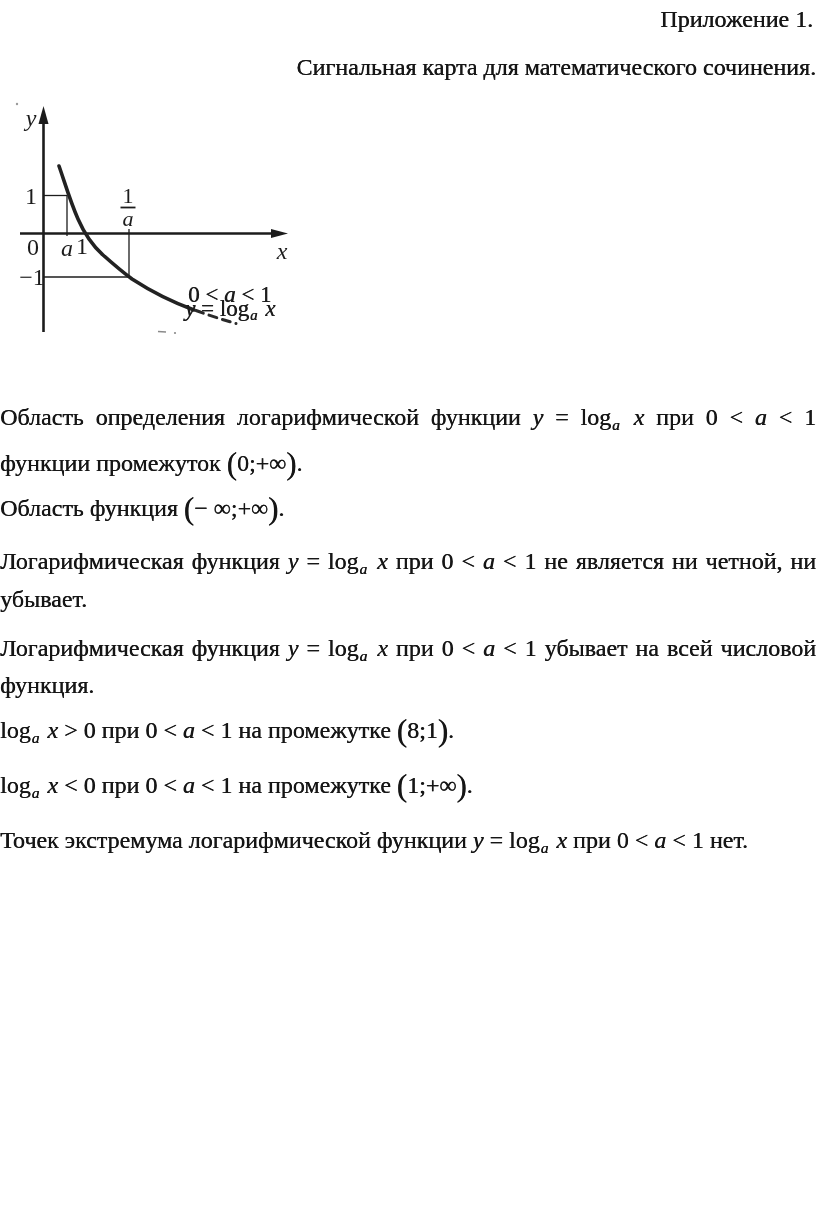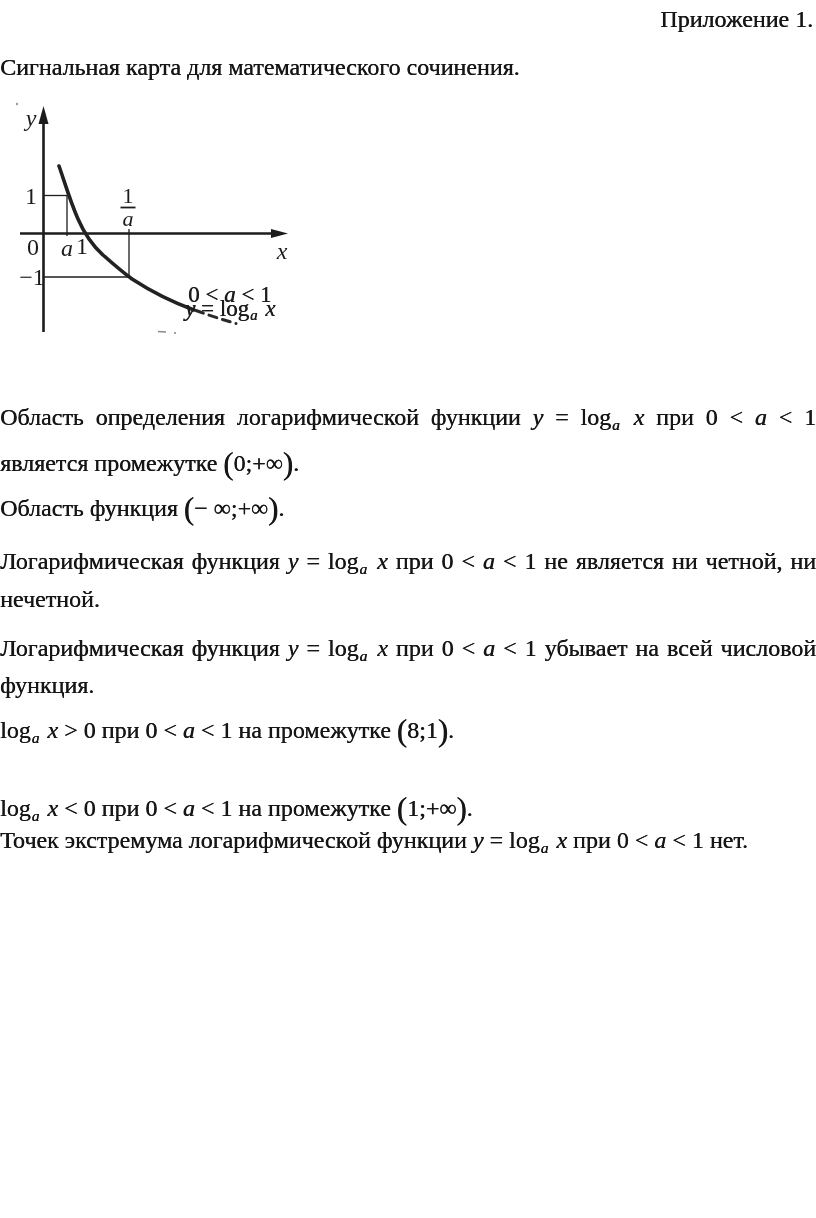--- a/index.html
+++ b/index.html
@@ -11,21 +11,21 @@
     color:#161616;
     overflow:hidden;
   }
   .txt{ text-shadow:0.4px 0 currentColor; }
   .header-line{
     position:absolute; top:3px; left:0; right:3px;
     font-size:24px; line-height:32px; text-align:right;
   }
   .title-line{
     position:absolute; top:51px; left:0; width:816px;
-    font-size:24px; line-height:32px; text-align:left;
+    font-size:24px; line-height:32px; text-align:right;
   }
   .graph{
     position:absolute; left:0; top:90px; width:340px; height:262px;
   }
   .graph svg{ position:absolute; left:0; top:0; }
   .graph svg text{
     font-family:"Liberation Serif","DejaVu Serif",serif;
     fill:#1c1c1c;
   }
   .eq{
@@ -85,24 +85,24 @@
       <line x1="120.5" y1="207.5" x2="135.5" y2="207.5" stroke="#1c1c1c" stroke-width="1.8"></line>
       <text x="128" y="226" font-size="22" font-style="italic" text-anchor="middle">a</text>
     </svg>
 
     <div class="eq eq1 txt"><span class="sg-i">y</span><span class="sg-t"> = log</span><span class="sg-s">a</span><span class="sg-i"> x</span></div>
     <div class="eq eq2 txt"><span class="sg-t">0 &lt; </span><span class="sg-i">a</span><span class="sg-t"> &lt; 1</span></div>
   </div>
 
   <div class="body-text">
     <div class="line just txt" style="top:401px"><span class="sg-t">Область определения логарифмической функции </span><span class="sg-i">y</span><span class="sg-t">&nbsp;=&nbsp;log</span><span class="sg-s">a</span><span class="sg-i"> x</span><span class="sg-t"> при </span><span class="sg-t">0&nbsp;&lt;&nbsp;</span><span class="sg-i">a</span><span class="sg-t">&nbsp;&lt;&nbsp;1</span></div>
-    <div class="line txt" style="top:447px"><span class="sg-t">является промежутке </span><span class="sg-p">(</span><span class="sg-t">0;+∞</span><span class="sg-p">)</span><span class="sg-t">.</span></div>
+    <div class="line txt" style="top:447px"><span class="sg-t">функции промежуток </span><span class="sg-p">(</span><span class="sg-t">0;+∞</span><span class="sg-p">)</span><span class="sg-t">.</span></div>
     <div class="line txt" style="top:492px"><span class="sg-t">Область функция </span><span class="sg-p">(</span><span class="sg-t">− ∞;+∞</span><span class="sg-p">)</span><span class="sg-t">.</span></div>
     <div class="line just txt" style="top:545px"><span class="sg-t">Логарифмическая функция </span><span class="sg-i">y</span><span class="sg-t">&nbsp;=&nbsp;log</span><span class="sg-s">a</span><span class="sg-i"> x</span><span class="sg-t"> при </span><span class="sg-t">0&nbsp;&lt;&nbsp;</span><span class="sg-i">a</span><span class="sg-t">&nbsp;&lt;&nbsp;1</span><span class="sg-t"> не является ни четной, ни</span></div>
-    <div class="line txt" style="top:583px"><span class="sg-t">нечетной.</span></div>
+    <div class="line txt" style="top:583px"><span class="sg-t">убывает.</span></div>
     <div class="line just txt" style="top:632px"><span class="sg-t">Логарифмическая функция </span><span class="sg-i">y</span><span class="sg-t">&nbsp;=&nbsp;log</span><span class="sg-s">a</span><span class="sg-i"> x</span><span class="sg-t"> при </span><span class="sg-t">0&nbsp;&lt;&nbsp;</span><span class="sg-i">a</span><span class="sg-t">&nbsp;&lt;&nbsp;1</span><span class="sg-t"> убывает на всей числовой</span></div>
     <div class="line txt" style="top:669px"><span class="sg-t">функция.</span></div>
     <div class="line txt" style="top:714px"><span class="sg-t">log</span><span class="sg-s">a</span><span class="sg-i"> x</span><span class="sg-t"> &gt; 0 при 0 &lt; </span><span class="sg-i">a</span><span class="sg-t"> &lt; 1 на промежутке </span><span class="sg-p">(</span><span class="sg-t">8;1</span><span class="sg-p">)</span><span class="sg-t">.</span></div>
-    <div class="line txt" style="top:792px"><span class="sg-t">log</span><span class="sg-s">a</span><span class="sg-i"> x</span><span class="sg-t"> &lt; 0 при 0 &lt; </span><span class="sg-i">a</span><span class="sg-t"> &lt; 1 на промежутке </span><span class="sg-p">(</span><span class="sg-t">1;+∞</span><span class="sg-p">)</span><span class="sg-t">.</span></div>
+    <div class="line txt" style="top:769px"><span class="sg-t">log</span><span class="sg-s">a</span><span class="sg-i"> x</span><span class="sg-t"> &lt; 0 при 0 &lt; </span><span class="sg-i">a</span><span class="sg-t"> &lt; 1 на промежутке </span><span class="sg-p">(</span><span class="sg-t">1;+∞</span><span class="sg-p">)</span><span class="sg-t">.</span></div>
     <div class="line txt" style="top:824px"><span class="sg-t">Точек экстремума логарифмической функции </span><span class="sg-i">y</span><span class="sg-t"> = log</span><span class="sg-s">a</span><span class="sg-i"> x</span><span class="sg-t"> при 0 &lt; </span><span class="sg-i">a</span><span class="sg-t"> &lt; 1 нет.</span></div>
   </div>
 
 </div>
 
 </body></html>

